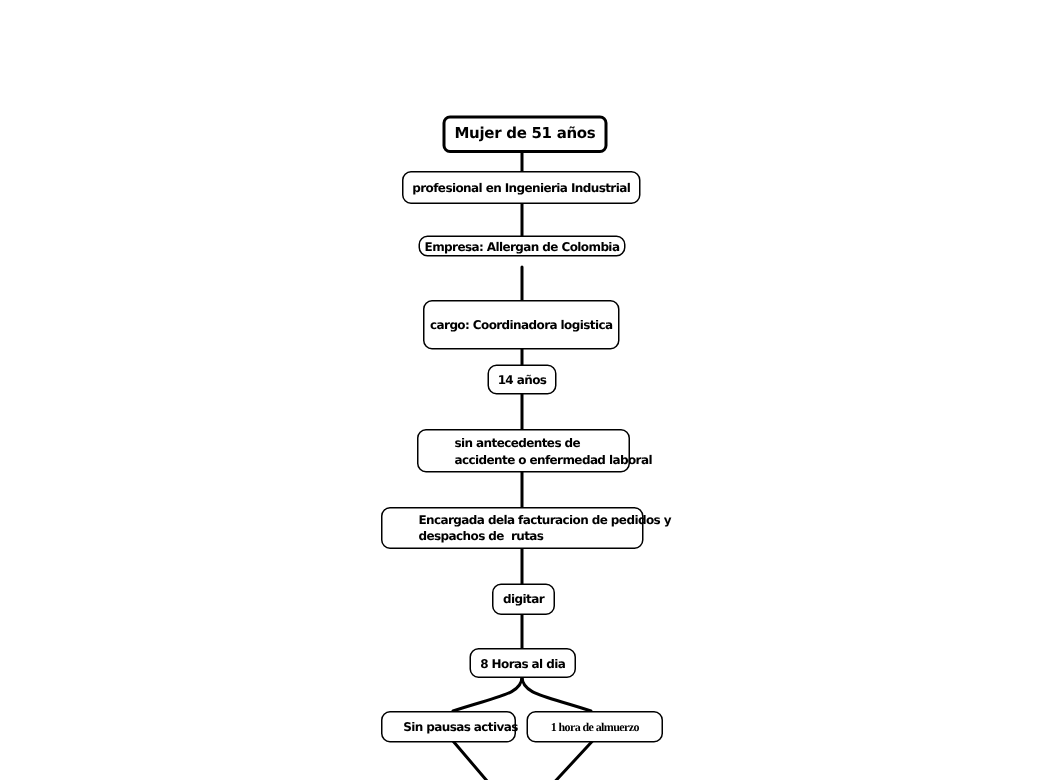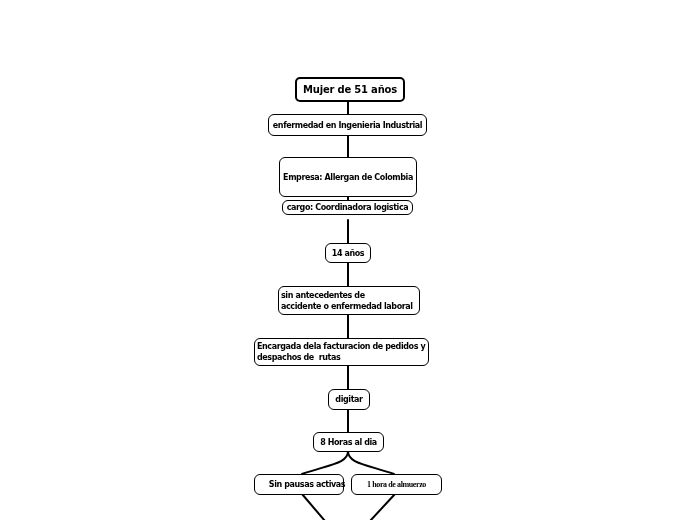--- a/index.html
+++ b/index.html
@@ -46,21 +46,21 @@
     cursor: default;
   }
   .node.root {
     border-width: 2px;
     border-radius: 5px;
     font-size: 10px;
     letter-spacing: -0.2px;
   }
   .node.left {
     justify-content: flex-start;
-    padding-left: 2px;
+    padding-left: 24px;
     text-align: left;
   }
 </style>
 </head>
 <body>
 
 <div id="canvas">
 
   <svg id="connectors" viewBox="0 0 697 520" xmlns="http://www.w3.org/2000/svg">
     <path d="M348,101 L348,115" stroke="#000000"></path>
@@ -71,23 +71,23 @@
     <path d="M348,314 L348,339" stroke="#000000"></path>
     <path d="M348,365 L348,390" stroke="#000000"></path>
     <path d="M348,409 L348,433" stroke="#000000"></path>
     <path d="M348,451 C348,463 332,464 302,474" stroke="#000000"></path>
     <path d="M348,451 C348,463 364,464 394,474" stroke="#000000"></path>
     <path d="M302,494 L325,521" stroke="#000000"></path>
     <path d="M395,494 L370,521" stroke="#000000"></path>
   </svg>
 
   <div class="node root" style="left:295px; top:77px;  width:110px; height:25px;">Mujer de 51 años</div>
-  <div class="node" style="left:268px; top:114px; width:159px; height:22px;">enfermedad en Ingenieria Industrial</div>
-  <div class="node" style="left:279px; top:157px; width:138px; height:40px;">Empresa: Allergan de Colombia</div>
-  <div class="node" style="left:282px; top:200px; width:131px; height:15px;">cargo: Coordinadora logistica</div>
+  <div class="node" style="left:268px; top:114px; width:159px; height:22px;">profesional en Ingenieria Industrial</div>
+  <div class="node" style="left:279px; top:157px; width:138px; height:14px;">Empresa: Allergan de Colombia</div>
+  <div class="node" style="left:282px; top:200px; width:131px; height:33px;">cargo: Coordinadora logistica</div>
   <div class="node" style="left:325px; top:243px; width:46px;  height:20px;">14 años</div>
   <div class="node left" style="left:278px; top:286px; width:142px; height:29px;">sin antecedentes de
 accidente o enfermedad laboral</div>
   <div class="node left" style="left:254px; top:338px; width:175px; height:28px;">Encargada dela facturacion de pedidos y
 despachos de  rutas</div>
   <div class="node" style="left:328px; top:389px; width:42px;  height:21px;">digitar</div>
   <div class="node" style="left:313px; top:432px; width:71px;  height:20px;">8 Horas al dia</div>
   <div class="node" style="left:254px; top:474px; width:90px;  height:21px;padding-left:16px;">Sin pausas activas</div>
   <div class="node" style="left:351px; top:474px; width:91px;  height:21px;font-family:Liberation Serif, serif;">1 hora de almuerzo</div>
 

